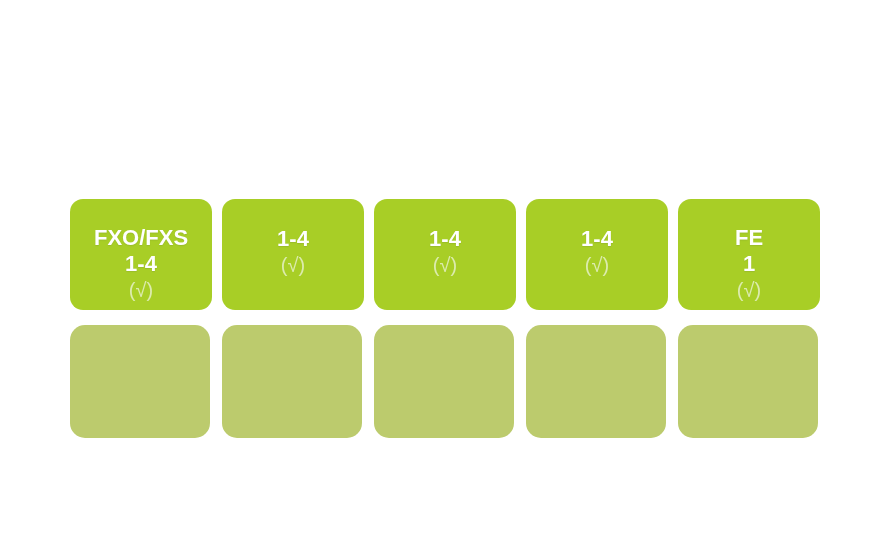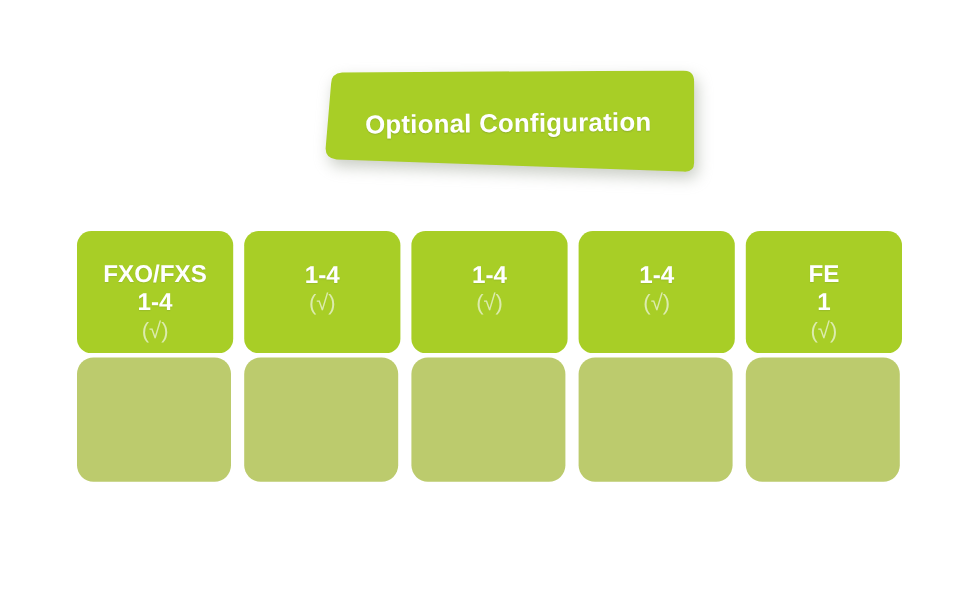--- a/index.html
+++ b/index.html
@@ -61,21 +61,21 @@
     box-sizing: border-box;
   }
 
   
   .row {
     position: absolute;
     display: flex;
   }
   .row-primary {
     left: 70px;
-    top: 210px;
+    top: 199px;
   }
   .row-secondary {
     left: 70px;
     top: 325px;
   }
 
   .cell {
     box-sizing: border-box;
     border-radius: 13px;
   }
@@ -126,36 +126,20 @@
     background: #bccb6d;
     border-radius: 15px;
   }
   .cell-secondary:last-child { margin-right: 0; }
 </style>
 </head>
 <body>
 
 <div id="canvas">
 
-  <div class="banner-wrap">
-    <div class="banner-shape">
-      <svg viewBox="0 0 342 94" xmlns="http://www.w3.org/2000/svg">
-        <path d="M 10,12
-                 Q 10,3 20,2
-                 L 330,0
-                 Q 340,0 340,10
-                 L 340,84
-                 Q 340,93 330,92
-                 L 15,81
-                 Q 5,80 5,71
-                 Z" fill="#a8ce26"></path>
-      </svg>
-    </div>
-    <div class="banner-label">Optional Configuration</div>
-  </div>
 
   <div class="row row-primary">
 
     <div class="cell cell-primary">
       <span class="cell-line1">FXO/FXS</span>
       <span class="cell-line2">1-4</span>
       <span class="cell-mark">(√)</span>
     </div>
 
     <div class="cell cell-primary">

